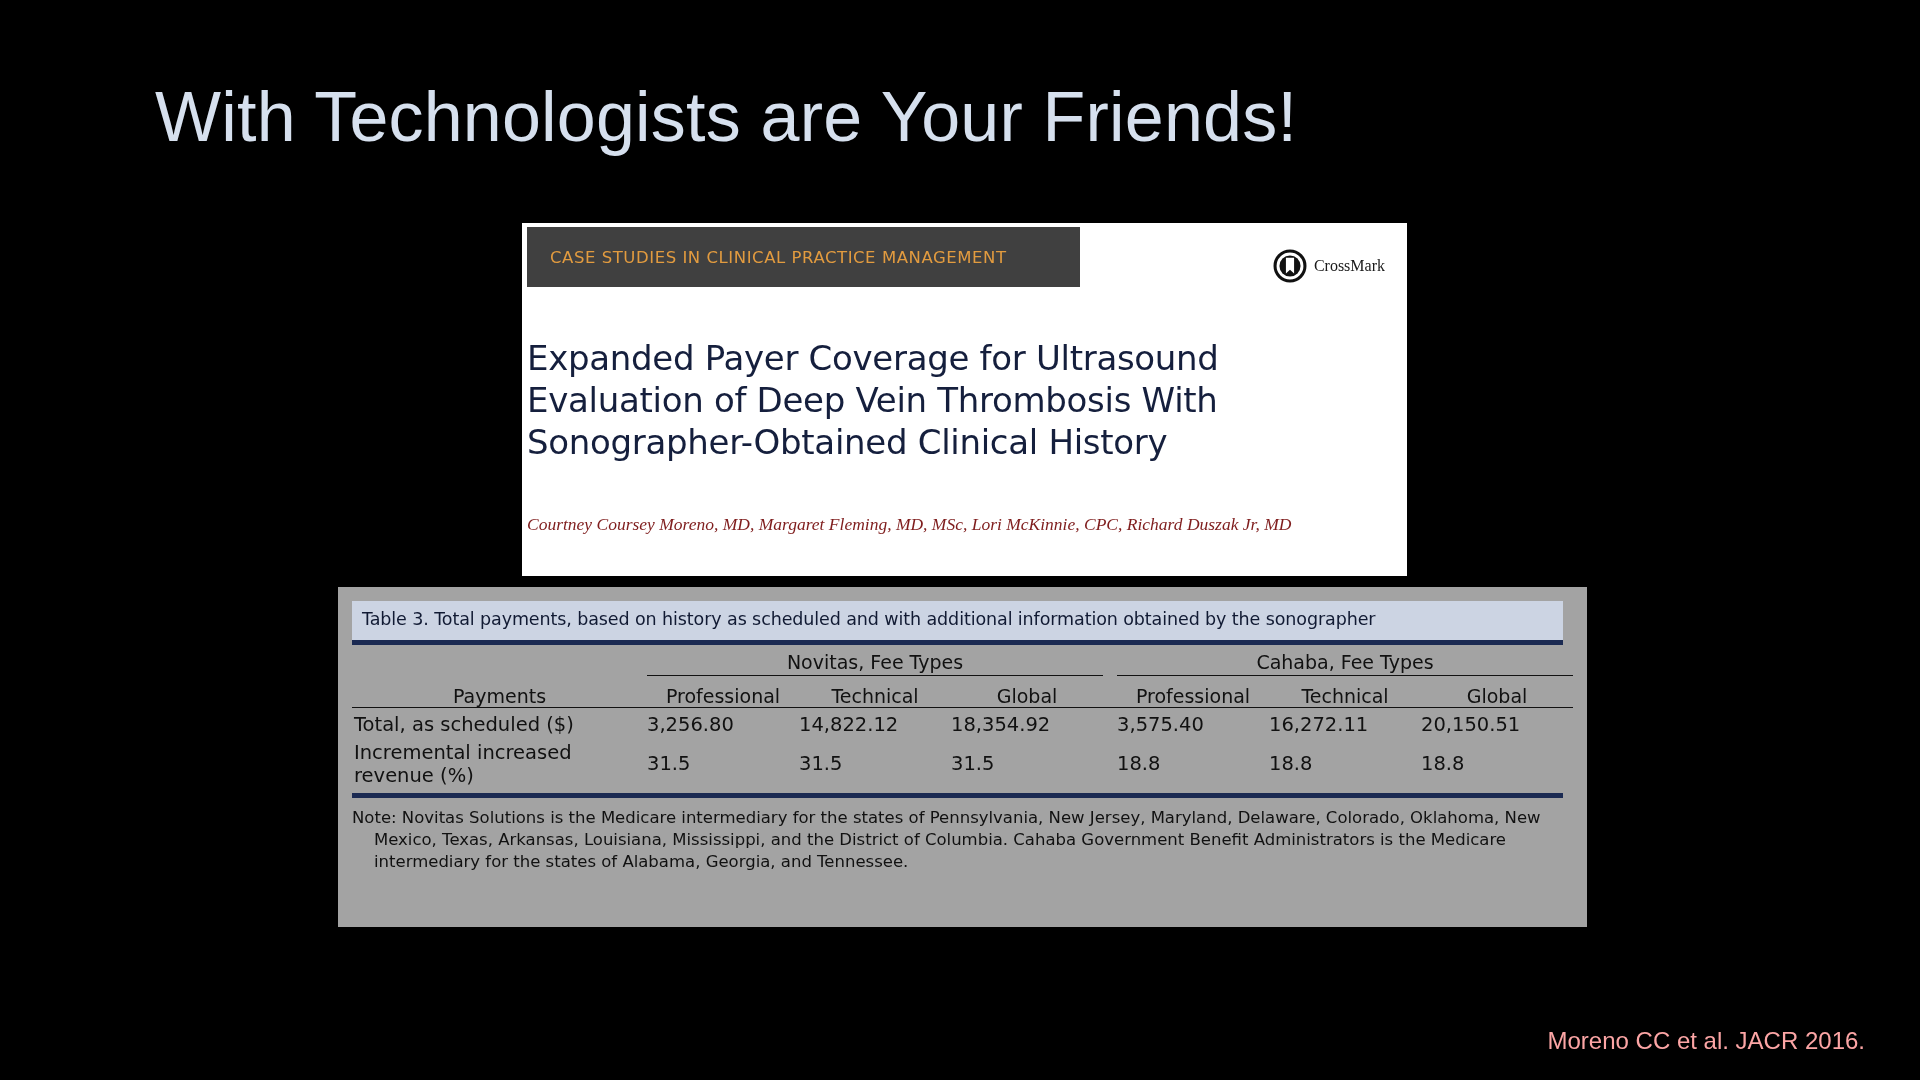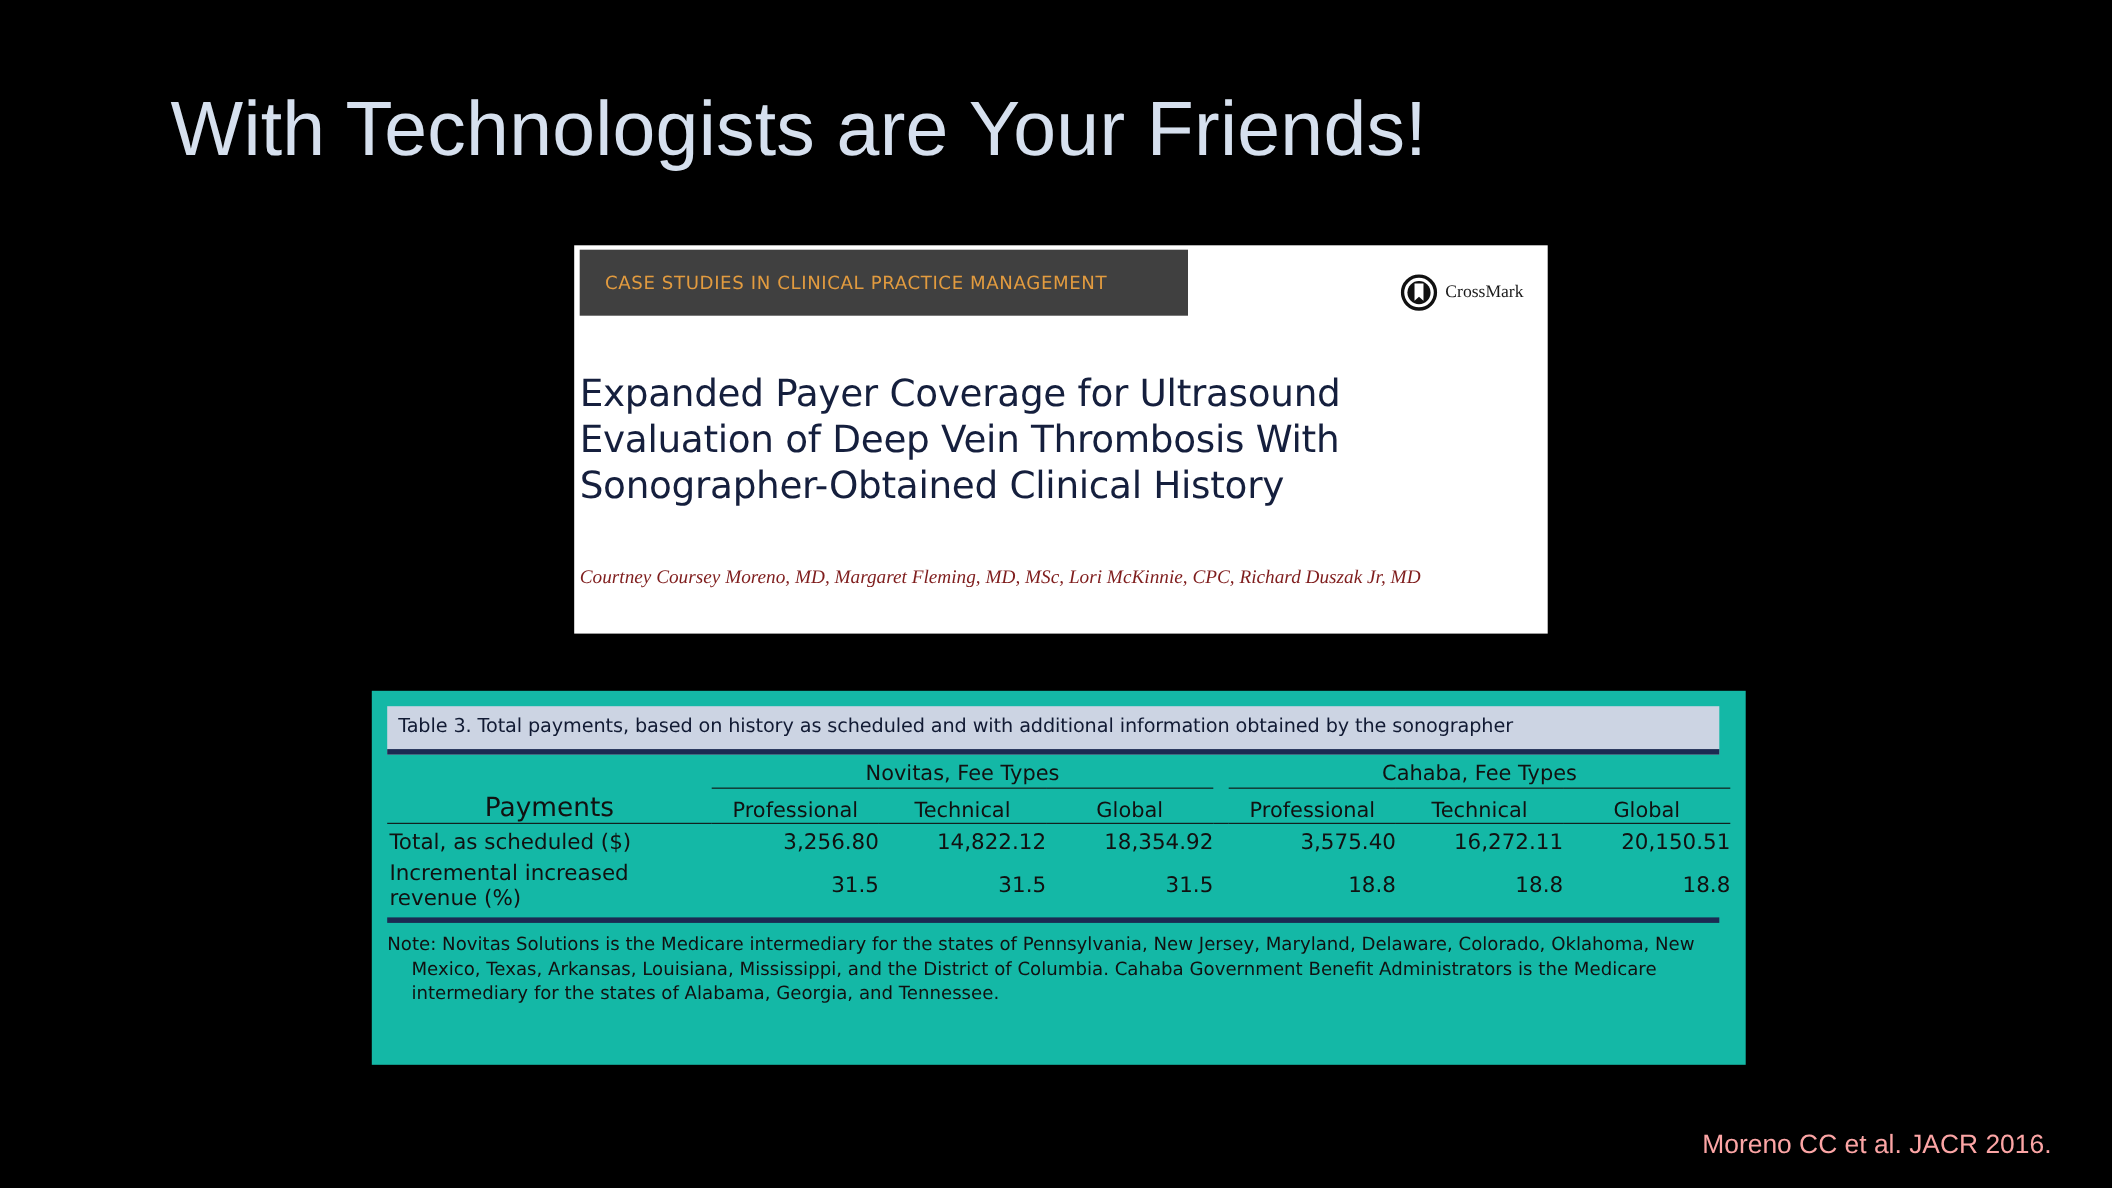--- a/index.html
+++ b/index.html
@@ -100,24 +100,24 @@
     font-style: italic;
     font-size: 17.5px;
     line-height: 1.42;
     color: #7f1d1d;
   }
 
   
   #table-figure {
     position: absolute;
     left: 338px;
-    top: 628px;
+    top: 587px;
     width: 1249px;
     height: 340px;
-    background: #14b8a6;
+    background: #a3a3a3;
     overflow: hidden;
   }
   #table-inner {
     position: absolute;
     left: 14px;
     top: 14px;
     width: 1211px;
   }
   #table-caption-bar {
     background: #ccd4e3;
@@ -164,33 +164,33 @@
 
   
   .sub-head { height: 32px; }
   .sub-head td {
     text-align: center;
     font-size: 19px;
     padding-bottom: 3px;
   }
   .sub-head td.rowlabel {
     text-align: center;
-    font-size: 24px;
+    font-size: 19px;
   }
   .rule-row td {
     border-bottom: 1.8px solid #111;
     height: 0;
     font-size: 0;
     line-height: 0;
   }
 
   tr.data-row { height: 33px; }
   tr.data-row td {
     font-size: 19.5px;
-    text-align: right;
+    text-align: left;
     vertical-align: middle;
   }
   tr.data-row td.rowlabel {
     text-align: left;
     padding-left: 2px;
     margin-top: 12px;
   }
 
   #table-bottom-rule {
     border-top: 5px solid #1b2a52;

